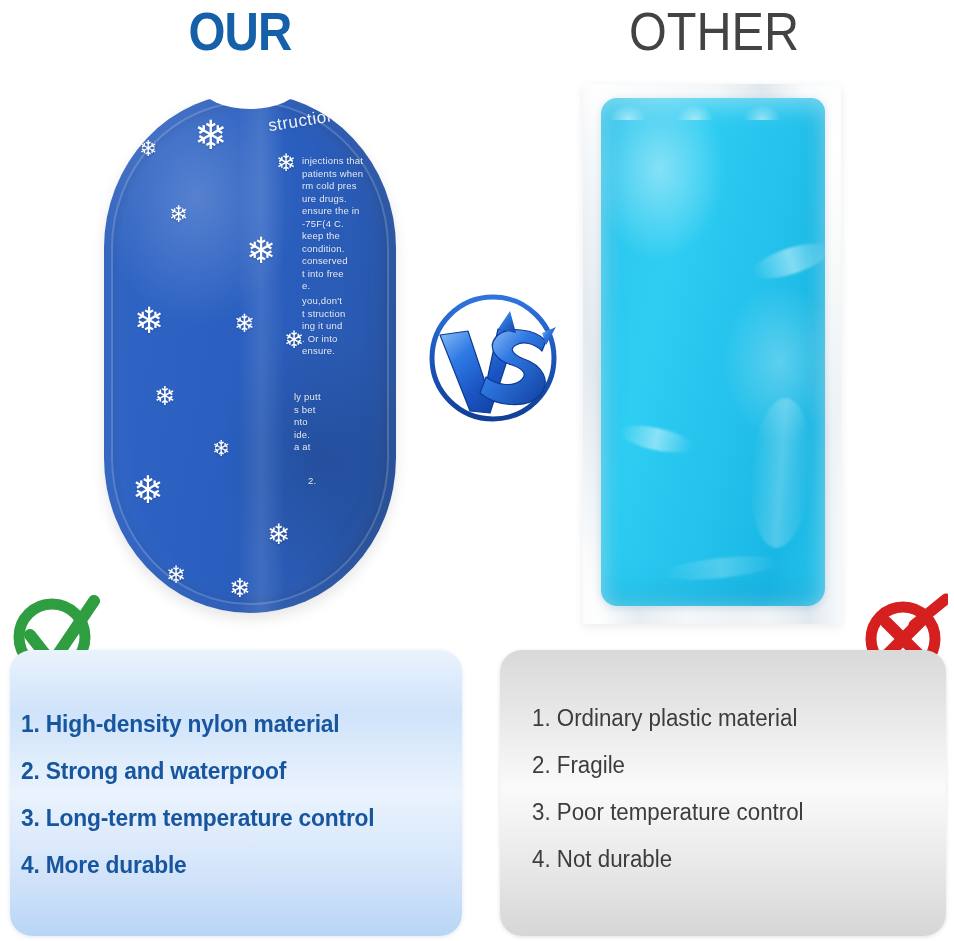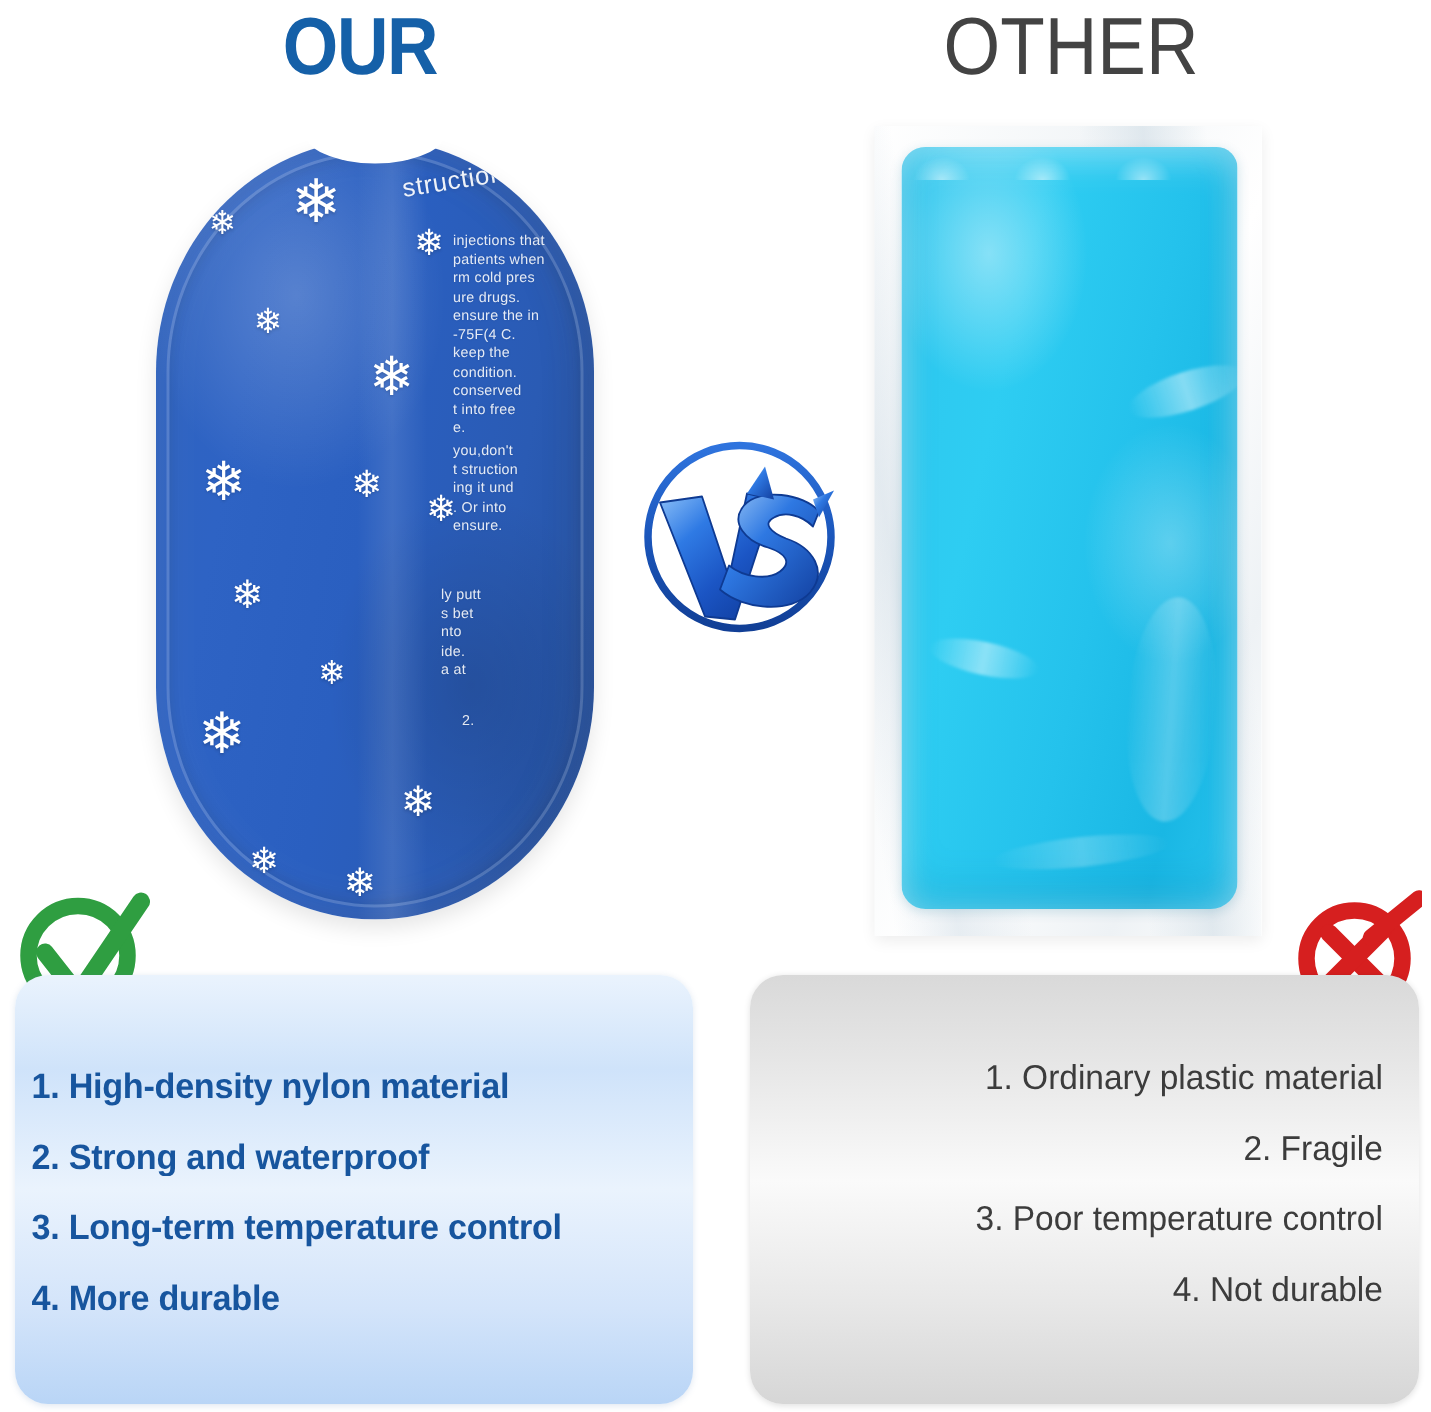--- a/index.html
+++ b/index.html
@@ -190,21 +190,21 @@
   }
   .feat-list {
     position: absolute;
     left: 0; right: 0; top: 0; bottom: 0;
     display: flex;
     flex-direction: column;
     justify-content: center;
     box-sizing: border-box;
   }
   #card-our .feat-list { padding: 14px 12px 10px 11px; }
-  #card-other .feat-list { padding: 4px 12px 12px 32px; text-align: right; }
+  #card-other .feat-list { padding: 4px 12px 12px 32px; }
   .feat {
     white-space: nowrap;
     padding: 10px 0;
   }
   #card-our .feat {
     color: #17559e;
     font-size: 23.5px;
     font-weight: 700;
     letter-spacing: -0.2px;
     transform: scaleX(0.97);

